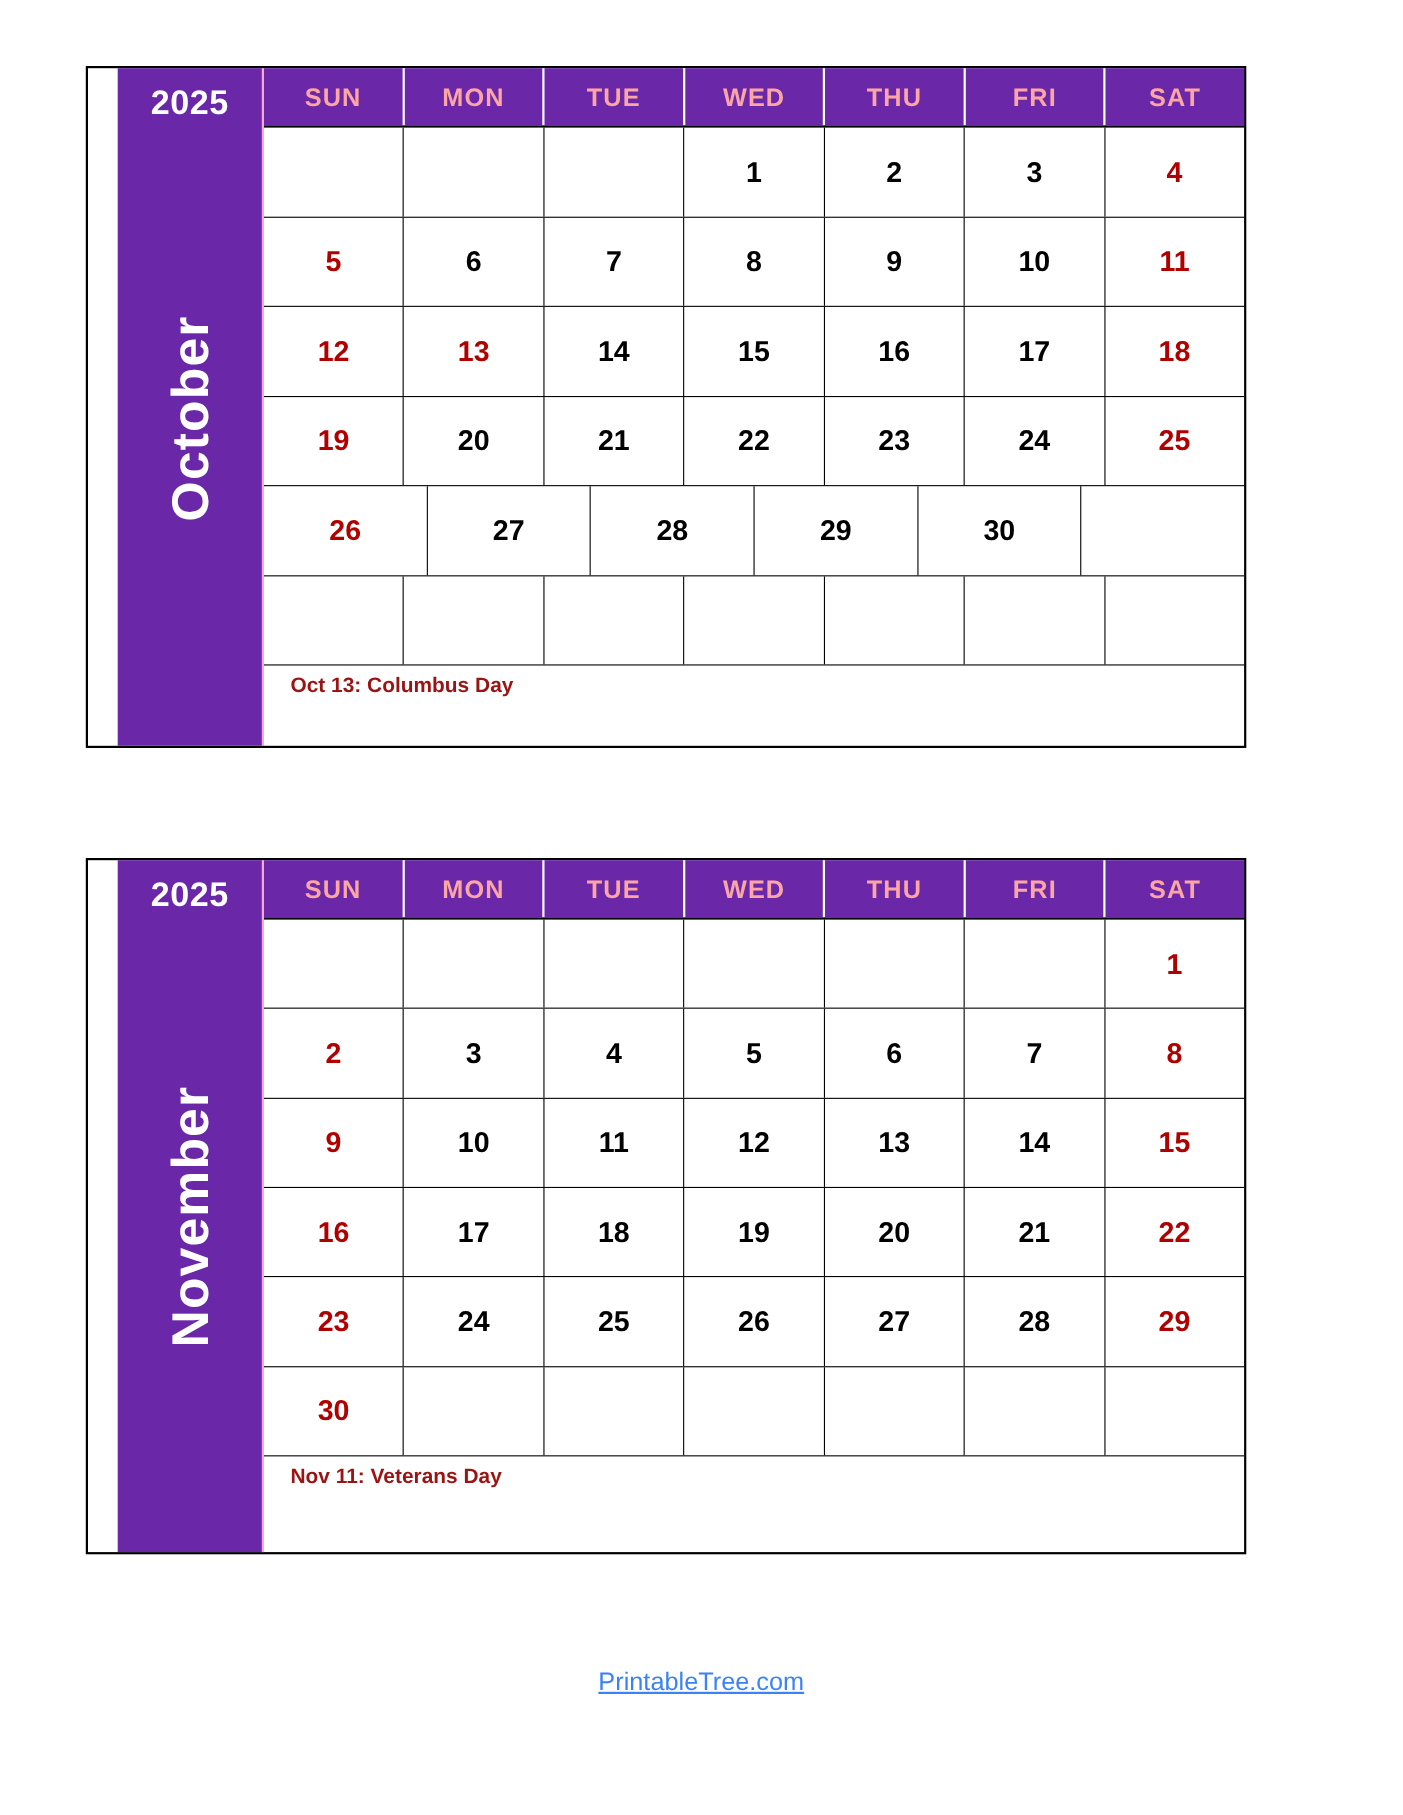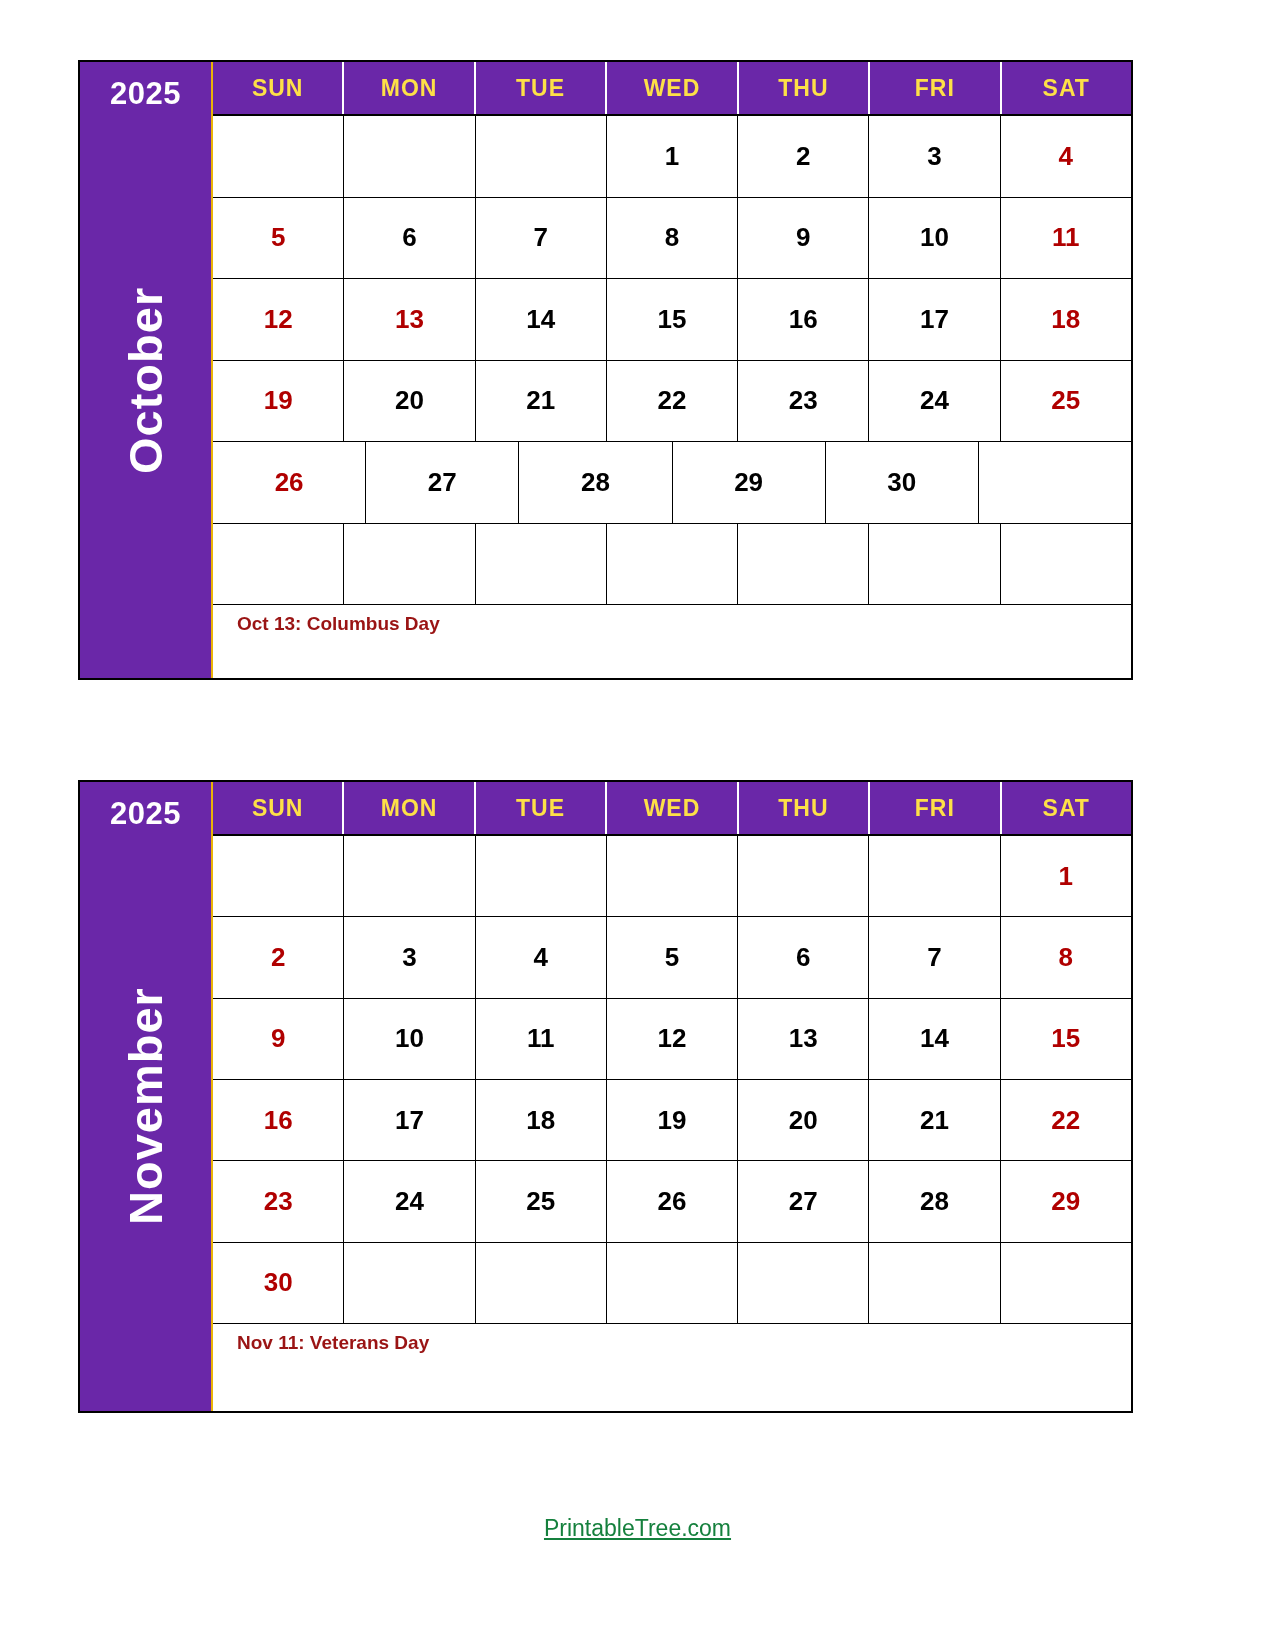--- a/index.html
+++ b/index.html
@@ -38,22 +38,23 @@
     height: 100%;
     display: flex;
   }
 
   
   .spine {
     position: relative;
     width: 133px;
     flex: 0 0 133px;
     background: #6A27A8;
-    border-right: 2px solid #eab308;
-    box-sizing: border-box;
+    border-right: 2px solid #f9a8d4;
+    box-sizing: border-box;
+    margin-left: 27px;
   }
   .spine-year {
     position: absolute;
     top: 14px;
     left: 0;
     width: 100%;
     text-align: center;
     color: #ffffff;
     font-size: 31px;
     font-weight: bold;
@@ -90,21 +91,21 @@
     display: flex;
     background: #6A27A8;
     height: 52px;
     flex: 0 0 52px;
   }
   .dow {
     flex: 1 1 0;
     display: flex;
     align-items: center;
     justify-content: center;
-    color: #fde047;
+    color: #fca5a5;
     font-size: 23px;
     font-weight: bold;
     letter-spacing: 1px;
     border-right: 2px solid #ffffff;
     box-sizing: border-box;
   }
   .dow:last-child { border-right: none; }
 
   .weeks {
     flex: 1 1 auto;
@@ -152,21 +153,21 @@
 
   
   .footer {
     position: absolute;
     left: 0;
     top: 1515px;
     width: 100%;
     text-align: center;
   }
   .footer-link {
-    color: #15803d;
+    color: #3b82f6;
     font-size: 23px;
     text-decoration: underline;
     font-family: "Liberation Sans", sans-serif;
   }
 </style>
 </head>
 <body>
 
 <div class="page">
 

